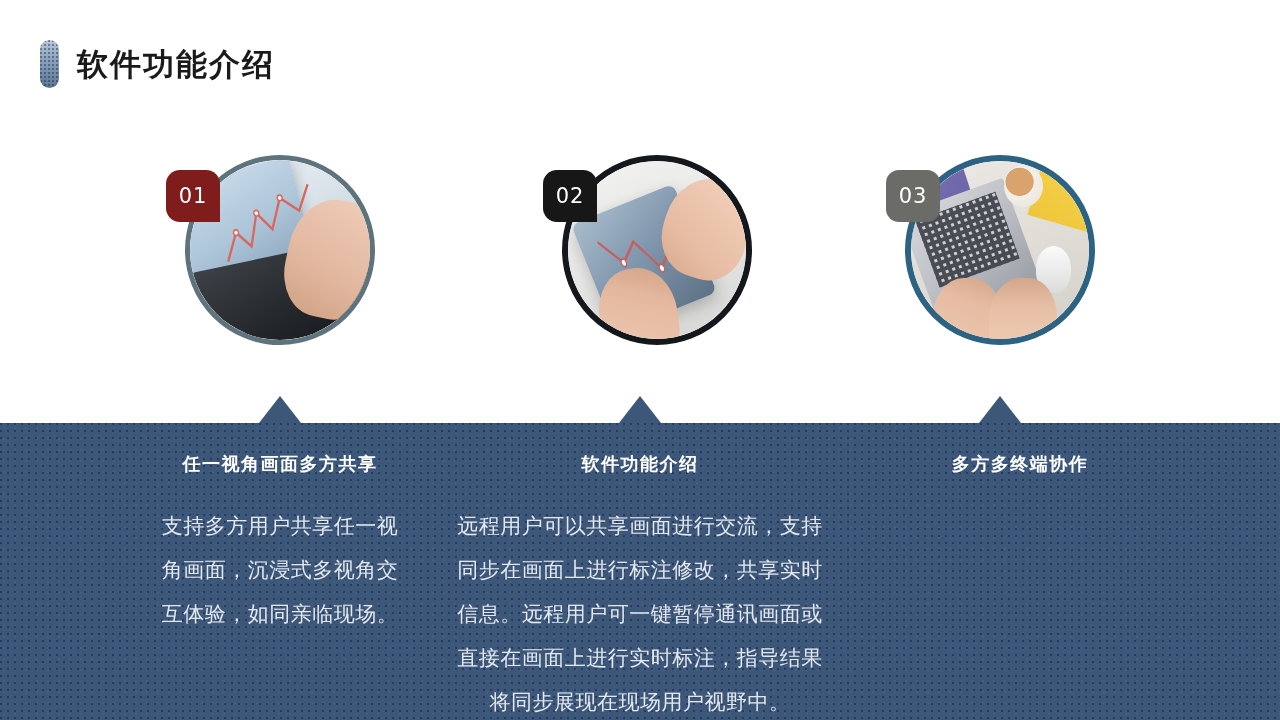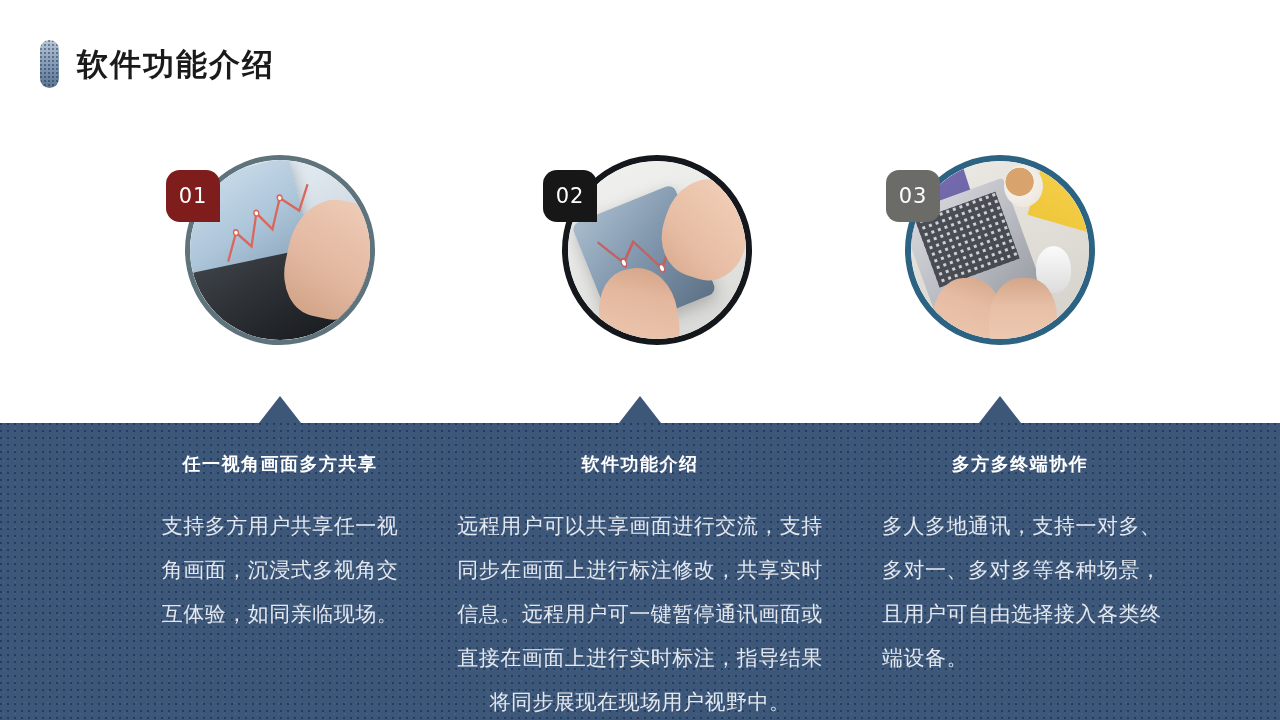--- a/index.html
+++ b/index.html
@@ -374,15 +374,14 @@
     <div class="col-body">支持多方用户共享任一视角画面，沉浸式多视角交互体验，如同亲临现场。</div>
   </div>
 
   <div class="col col2">
     <div class="col-heading">软件功能介绍</div>
     <div class="col-body">远程用户可以共享画面进行交流，支持同步在画面上进行标注修改，共享实时信息。远程用户可一键暂停通讯画面或直接在画面上进行实时标注，指导结果将同步展现在现场用户视野中。</div>
   </div>
 
   <div class="col col3">
     <div class="col-heading">多方多终端协作</div>
-    <div class="col-body">多人多地通讯，支持一对多、多对一、多对多等各种场景，且用户可自由选择接入各类终端设备。</div>
   </div>
 </div>
 
 </body></html>

